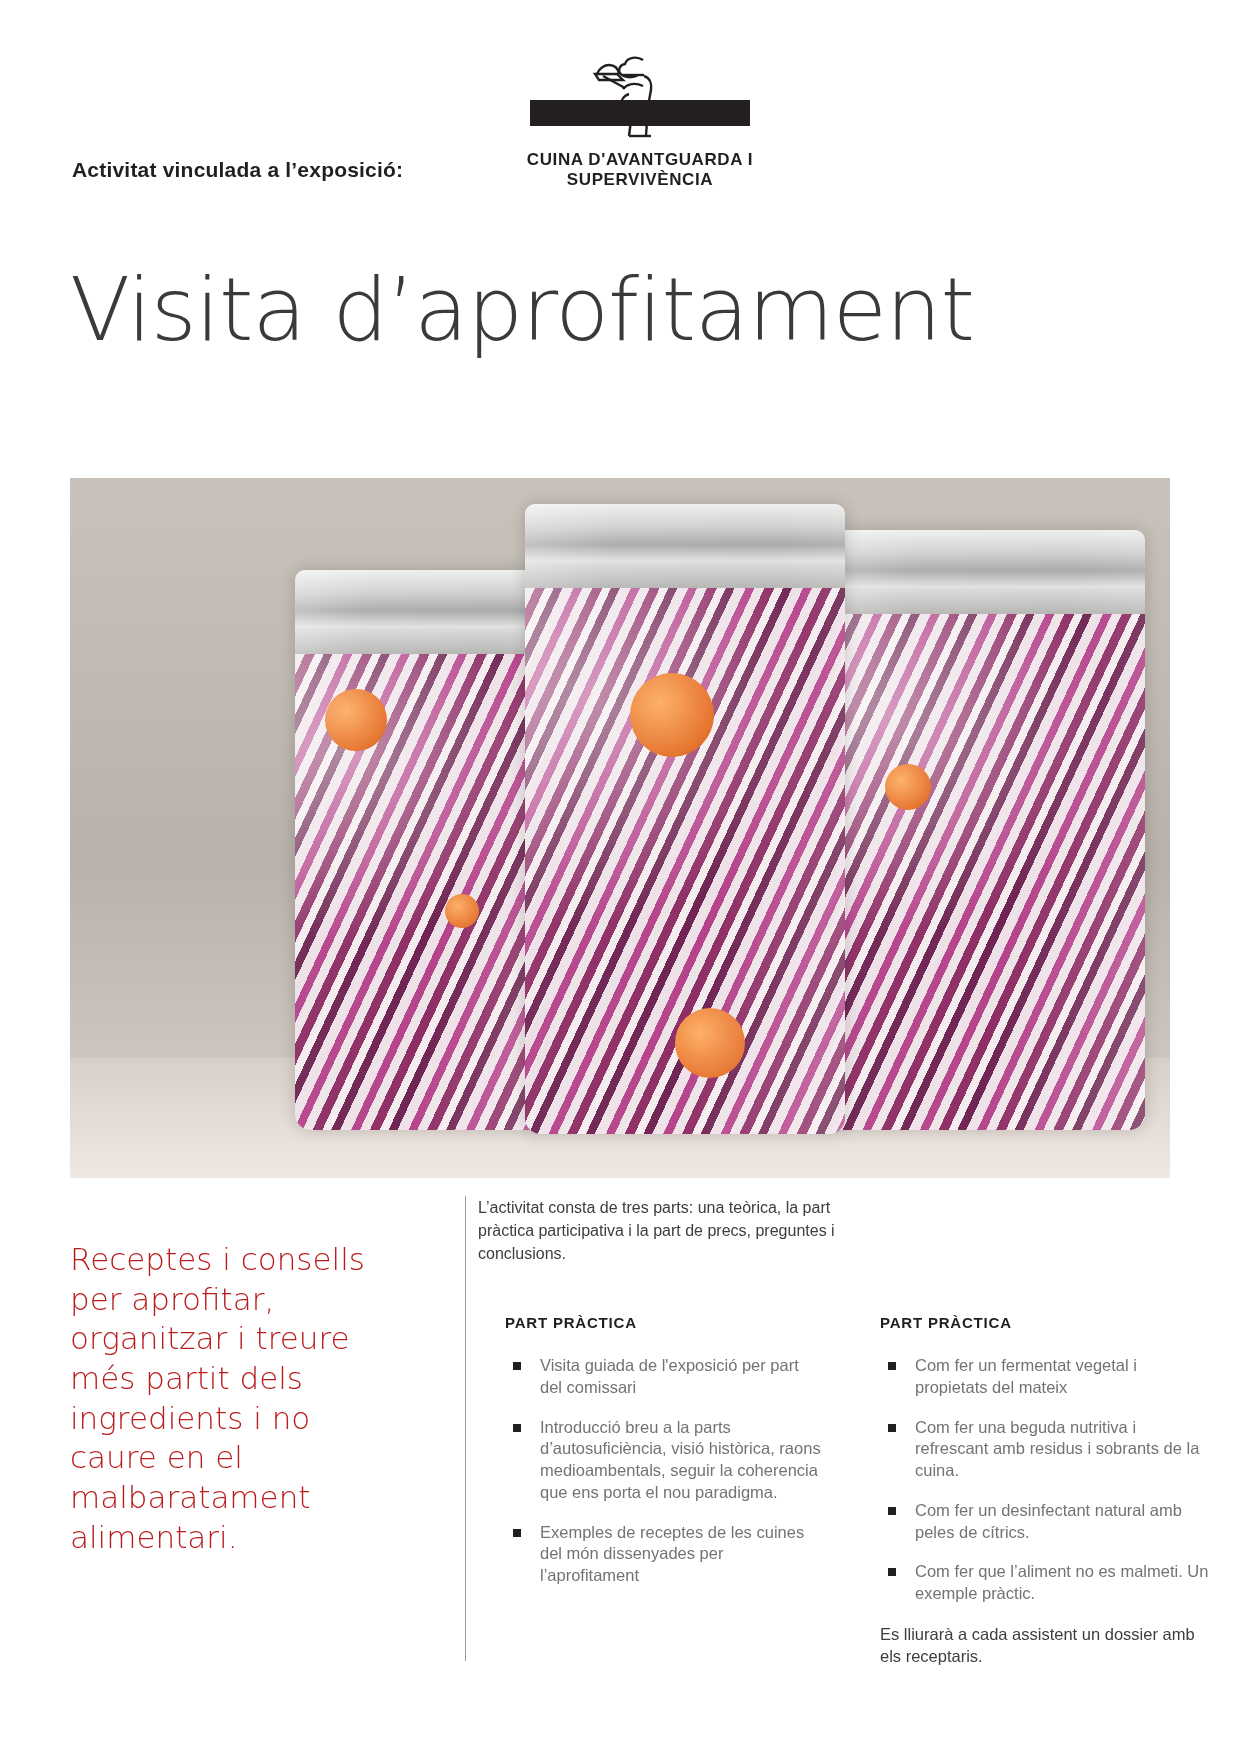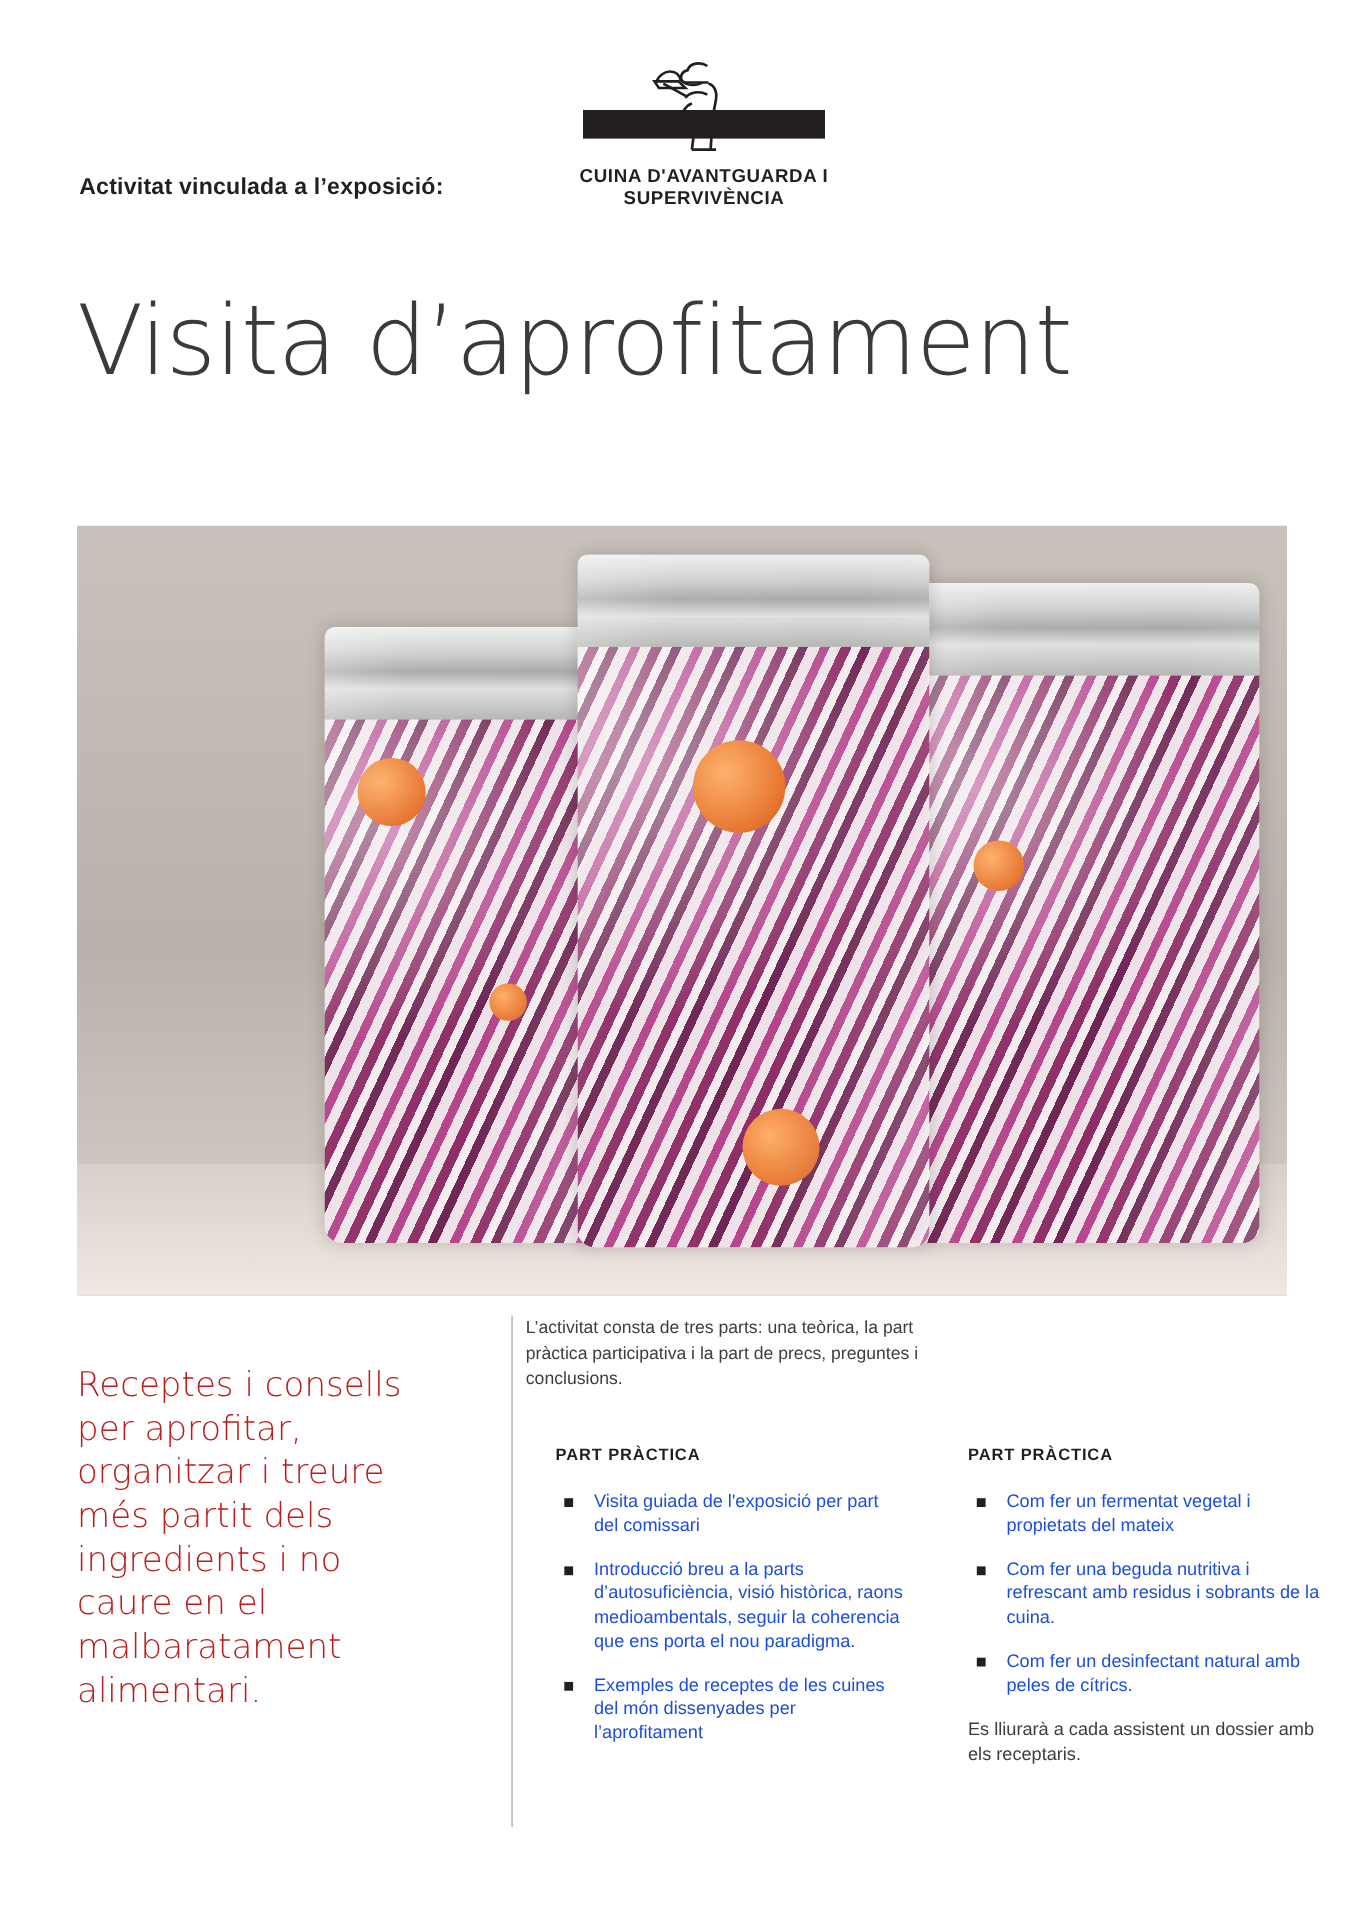--- a/index.html
+++ b/index.html
@@ -207,21 +207,21 @@
     list-style: none;
     margin: 0;
     padding: 0;
   }
   ul.bullets li {
     position: relative;
     padding-left: 35px;
     margin-bottom: 18px;
     font-size: 16.5px;
     line-height: 1.32;
-    color: #1d4ed8;
+    color: #737373;
   }
   ul.bullets li::before {
     content: "";
     position: absolute;
     left: 8px;
     top: 7px;
     width: 8px;
     height: 8px;
     background: #231f20;
   }
@@ -313,16 +313,17 @@
       <li>Exemples de receptes de les cuines del món dissenyades per l’aprofitament</li>
     </ul>
   </div>
 
   <div class="col col-b">
     <div class="col-head">PART PRÀCTICA</div>
     <ul class="bullets">
       <li>Com fer un fermentat vegetal i propietats del mateix</li>
       <li>Com fer una beguda nutritiva i refrescant amb residus i sobrants de la cuina.</li>
       <li>Com fer un desinfectant natural amb peles de cítrics.</li>
+      <li>Com fer que l’aliment no es malmeti. Un exemple pràctic.</li>
     </ul>
     <div class="note">Es lliurarà a cada assistent un dossier amb els receptaris.</div>
   </div>
 </div>
 
 </body></html>

